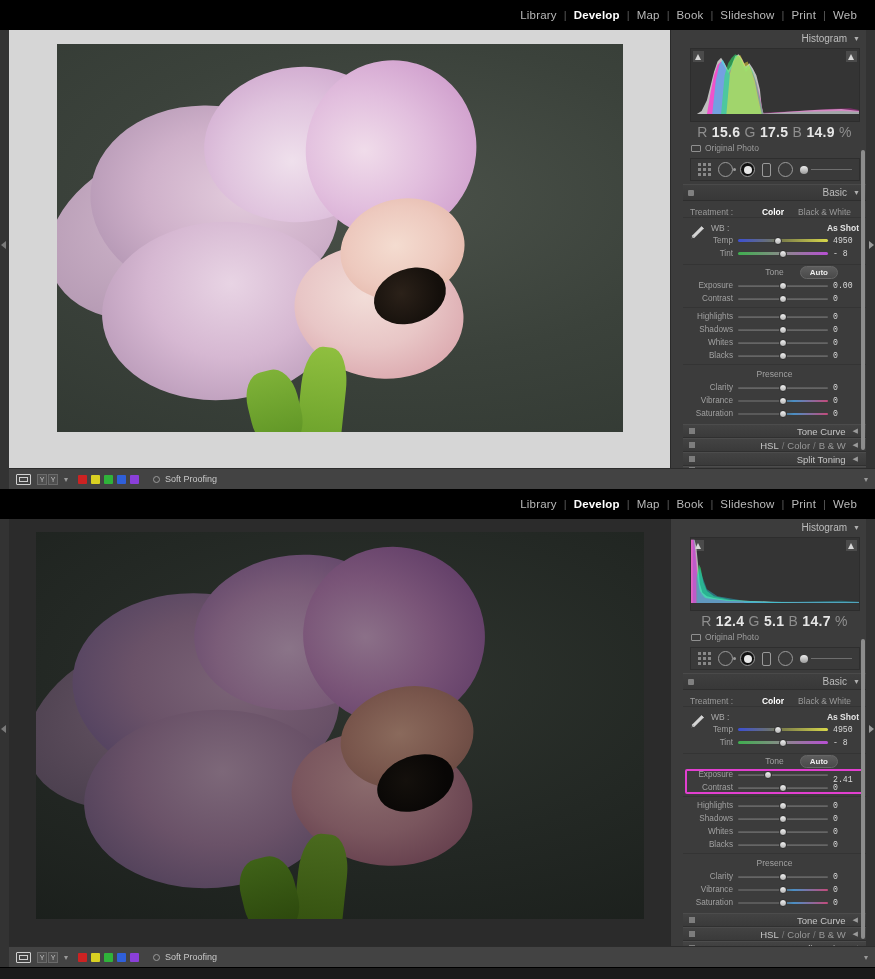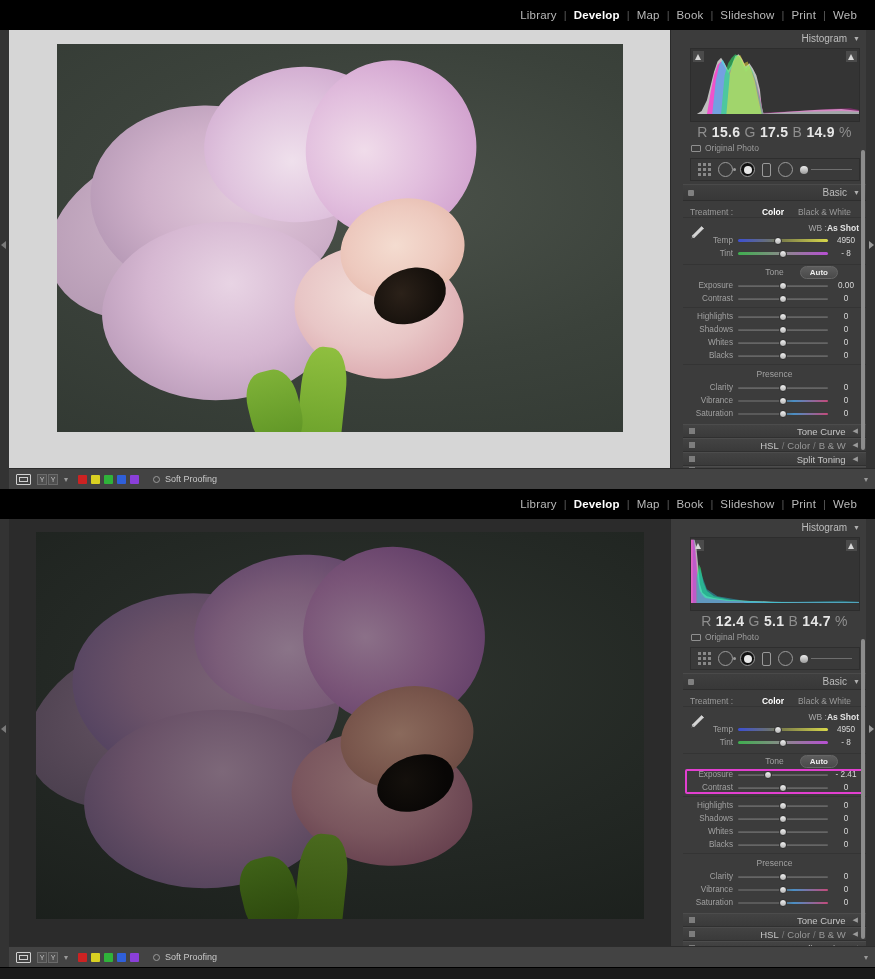--- a/index.html
+++ b/index.html
@@ -156,39 +156,39 @@
   .row-treatment .opt.active { color: #fff; font-weight: bold; }
 
   .wb-block { position: relative; padding: 3px 0 4px 0; border-bottom: 1px solid #343434; }
   .eyedropper {
     position: absolute; left: 6px; top: 5px; width: 18px; height: 18px;
   }
   .wb-row {
     display: flex; align-items: center; font-size: 8.5px; color: #a8a8a8;
     height: 13px; padding-left: 28px; padding-right: 7px;
   }
-  .wb-row .lab { flex: 1; text-align: right; }
+  .wb-row .lab { flex: 1; text-align: left; }
   .wb-row .val { color: #e4e4e4; font-weight: bold; }
 
   .slider-row {
     display: flex; align-items: center; height: 13px;
     font-size: 8.2px; color: #a0a0a0; padding: 0 7px 0 4px; gap: 5px;
   }
   .slider-row .name { width: 46px; text-align: right; flex: 0 0 auto; }
   .slider-row .track {
     flex: 1; height: 3px; border-radius: 2px; position: relative;
     background: #5a5a5a;
   }
   .slider-row .track.plain { background: linear-gradient(#555,#6b6b6b); height: 2px; }
   .slider-row .knob {
     position: absolute; top: 50%; width: 8px; height: 8px; margin-top: -4px; margin-left: -4px;
     border-radius: 50%; background: linear-gradient(#f2f2f2,#b4b4b4);
     border: 1px solid #2f2f2f;
   }
-  .slider-row .num { width: 26px; text-align: center; color: #d9d9d9; flex: 0 0 auto; font-size: 8.2px; }
+  .slider-row .num { width: 26px; text-align: left; color: #d9d9d9; flex: 0 0 auto; font-size: 8.2px; font-family: Liberation Mono, monospace; }
 
   .tone-head, .presence-head {
     display: flex; align-items: center; justify-content: center;
     height: 14px; font-size: 8.5px; color: #a2a2a2; position: relative;
   }
   .autobtn {
     position: absolute; right: 28px; top: 1px;
     background: linear-gradient(#5d5d5d,#4a4a4a); color: #eaeaea;
     font-size: 8px; font-weight: bold; padding: 1px 9px; border-radius: 7px;
     border: 1px solid #666;

